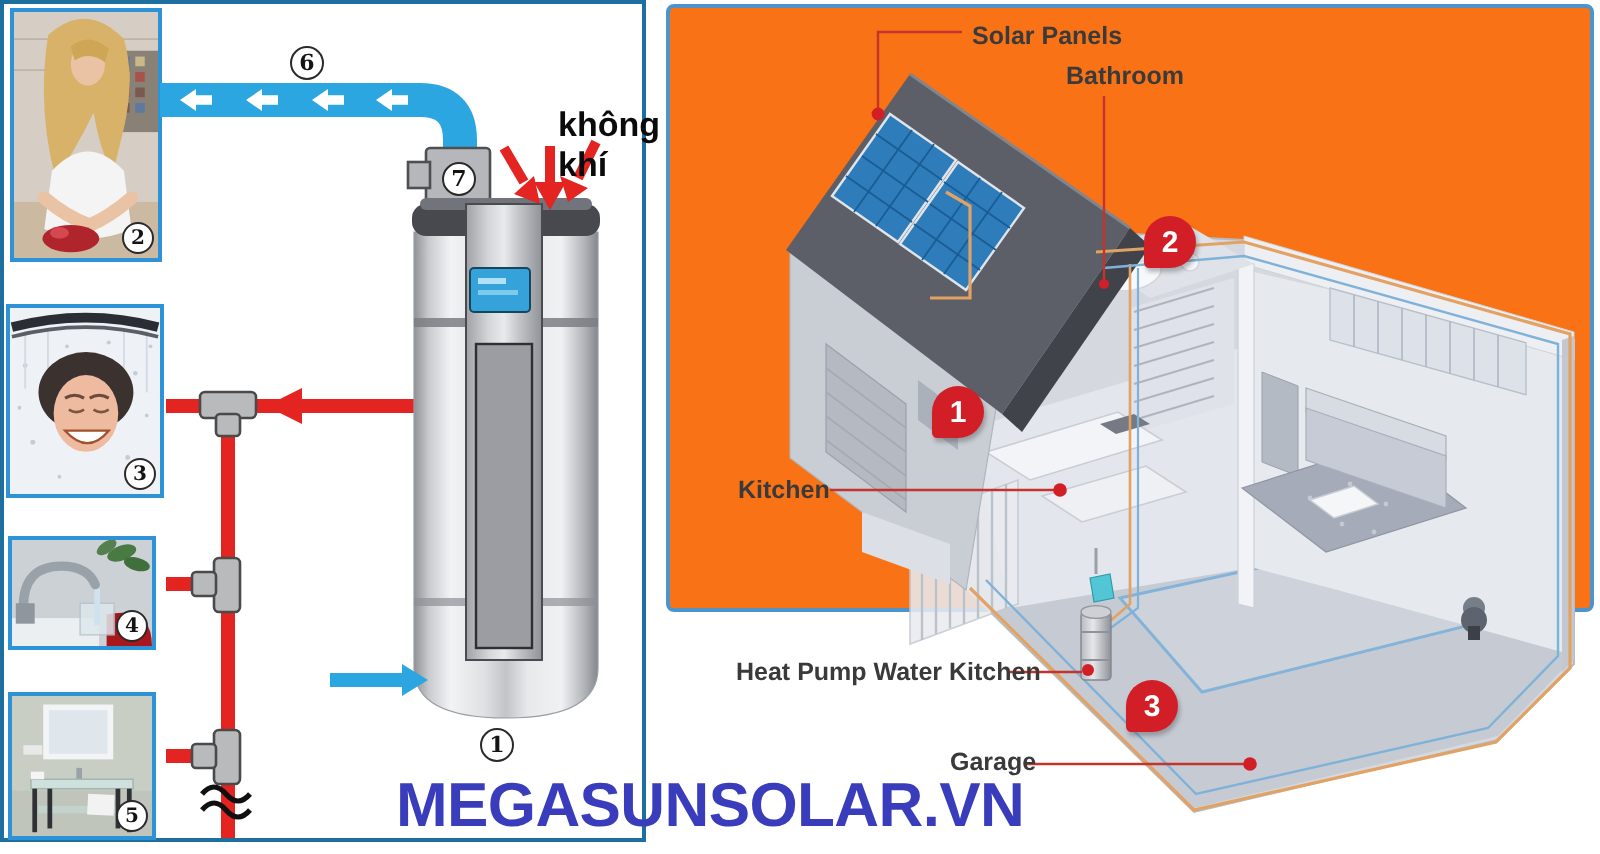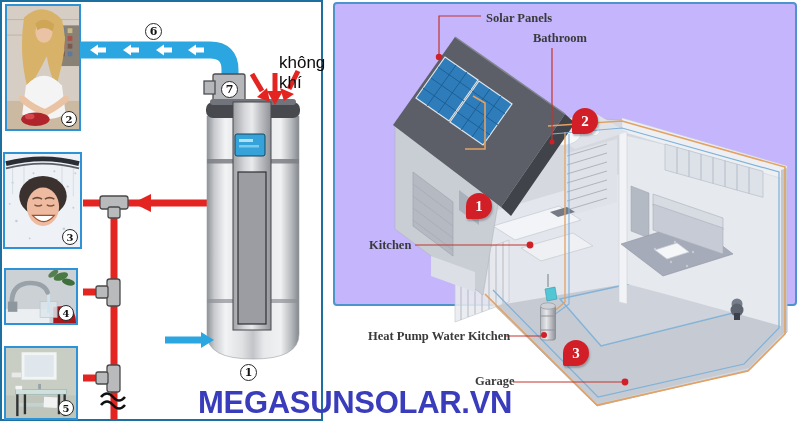--- a/index.html
+++ b/index.html
@@ -2,39 +2,39 @@
 <html style="--brand-blue: #393cbb; --pipe-red: #e32421; --pipe-blue: #2ca6e0; --badge-red: #d21f27; --line-red: #c2342c; --label-ink: #3a3a3a; --panel-border-left: #1d6fa0; --panel-border-right: #4d94cc; --photo-border: #2d93d6;"><head>
 <meta charset="utf-8">
 <style>
   html,body{margin:0;padding:0;background:#fff;}
   #stage{position:relative;width:800px;height:427px;background:#fff;overflow:hidden;
          font-family:"Liberation Sans",sans-serif;}
   
   .left-panel{position:absolute;left:0;top:0;width:323px;height:421px;box-sizing:border-box;
               border:2px solid var(--panel-border-left,#1d6fa0);background:#fff;}
   .right-panel{position:absolute;left:333px;top:2px;width:464px;height:304px;box-sizing:border-box;
-               border:2px solid var(--panel-border-right,#4d94cc);border-radius:4px;background:#c4b5fd;font-family:Liberation Serif, serif;}
+               border:2px solid var(--panel-border-right,#4d94cc);border-radius:4px;background:#f97316;}
   
   .photo{position:absolute;box-sizing:border-box;border:2px solid var(--photo-border,#2d93d6);
          overflow:hidden;background:#dde3e8;z-index:1;}
   .photo svg{display:block;width:100%;height:100%;}
   #photo-washing{left:3px;top:2px;width:76px;height:127px;}
   #photo-shower{left:1px;top:150px;width:79px;height:97px;}
   #photo-sink{left:2px;top:266px;width:74px;height:57px;}
   #photo-vanity{left:2px;top:344px;width:74px;height:74px;}
   
   .chip{position:absolute;width:16px;height:16px;border-radius:50%;background:#fff;
         border:1px solid #2a2a2a;color:#141414;display:flex;align-items:center;justify-content:center;
         font:600 10px "DejaVu Serif",serif;z-index:4;box-sizing:border-box;}
   .chip.corner{right:2px;bottom:2px;}
   .chip.lg{width:17px;height:17px;font-size:11px;}
   
   .overlay{position:absolute;left:0;top:0;z-index:2;pointer-events:none;}
   
-  .air-label{position:absolute;left:237px;top:51px;font-size:17px;font-weight:400;color:#0b0b0b;
+  .air-label{position:absolute;left:237px;top:51px;font-size:17px;font-weight:700;color:#0b0b0b;
              z-index:3;letter-spacing:0px;padding-left:40px;}
   .house-label{position:absolute;color:var(--label-ink,#3a3a3a);font-size:12.5px;font-weight:600;
                z-index:5;white-space:nowrap;}
   #lbl-solar{left:151px;top:7px;}
   #lbl-bathroom{left:198px;top:27px;}
   #lbl-kitchen{left:34px;top:234px;}
   #lbl-heatpump{left:33px;top:325px;}
   #lbl-garage{left:140px;top:370px;}
   
   .badge{position:absolute;width:26px;height:26px;background:var(--badge-red,#d21f27);

